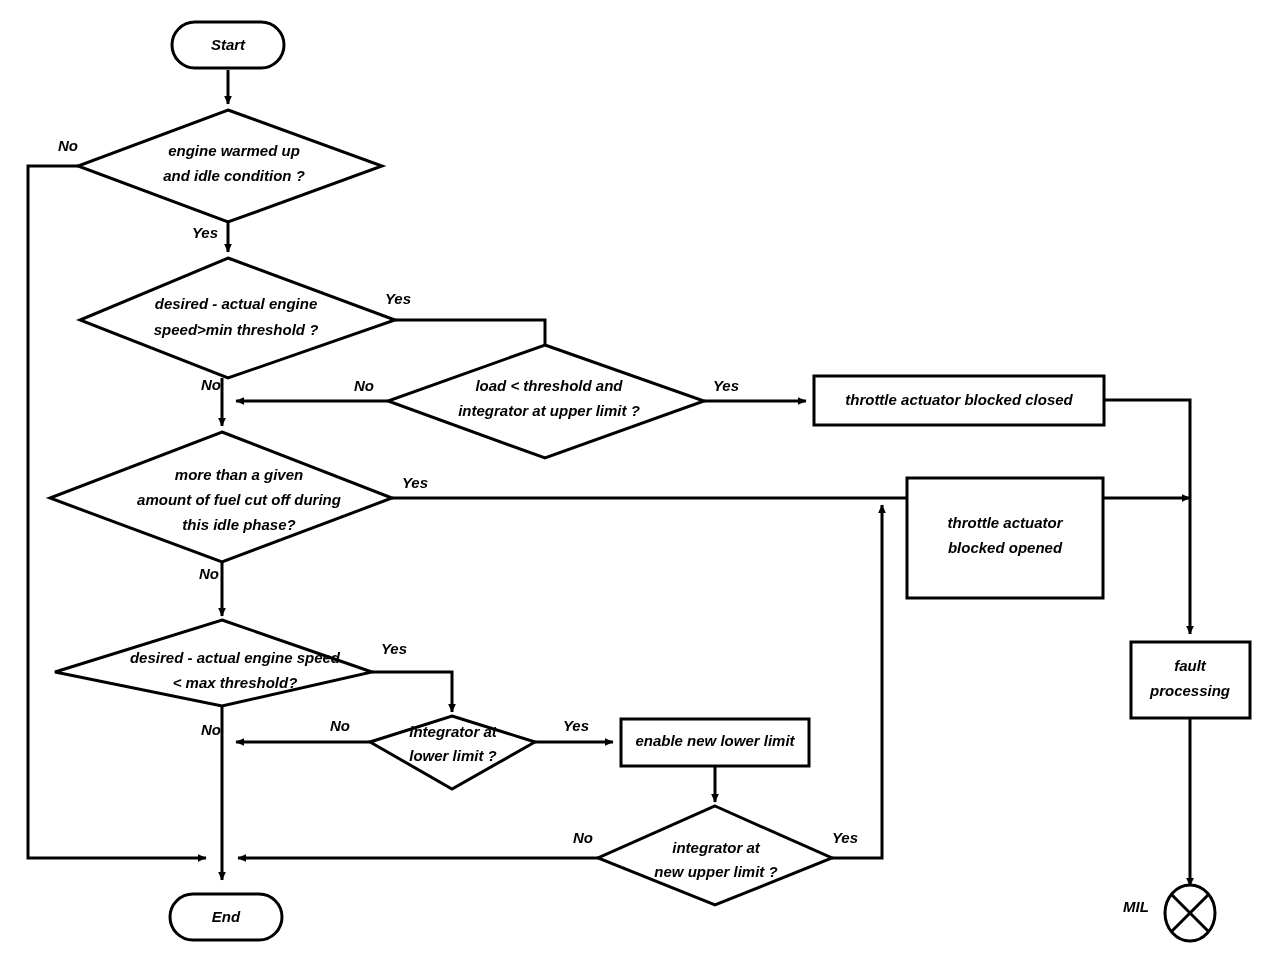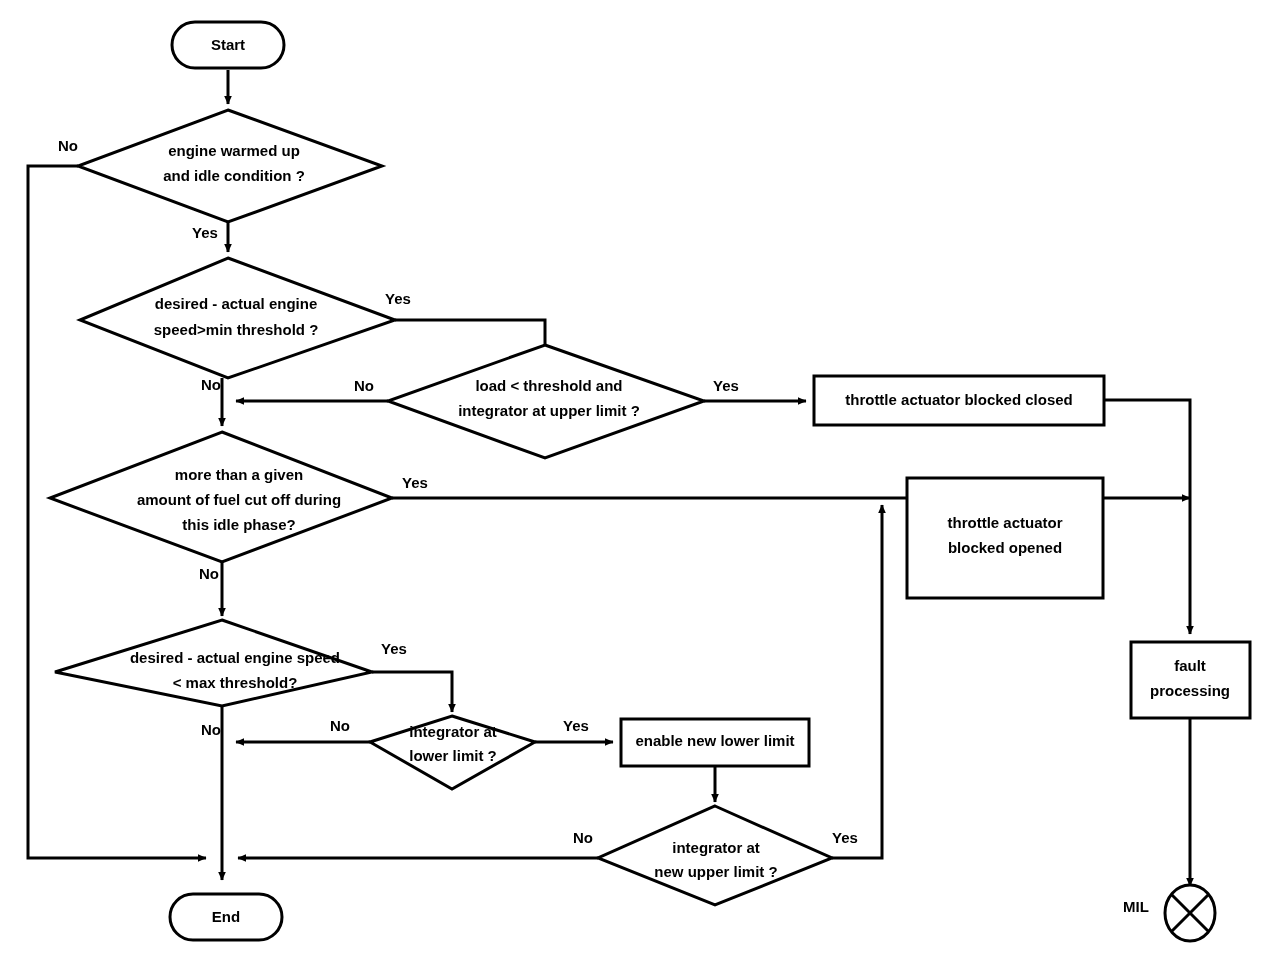--- a/index.html
+++ b/index.html
@@ -1,17 +1,17 @@
 <!DOCTYPE html>
 <html><head>
 <meta charset="utf-8">
 <style>
   html,body{margin:0;padding:0;background:#ffffff;}
   body{width:1280px;height:958px;overflow:hidden;font-family:"Liberation Sans",sans-serif;}
-  #stage{position:relative;width:1044px;height:958px;}
+  #stage{position:relative;width:1044px;height:958px;font-style:italic;}
   svg#flow{position:absolute;left:0;top:0;width:1280px;height:958px;}
   text{font-family:"Liberation Sans",sans-serif;font-weight:bold;fill:#000;}
   .nodetext{font-size:15px;text-anchor:middle;dominant-baseline:middle;}
   .edgelabel{font-size:15px;text-anchor:middle;dominant-baseline:middle;}
   .termtext{font-size:15px;text-anchor:middle;dominant-baseline:middle;}
   .shape{fill:#ffffff;stroke:#000000;stroke-width:3;}
   .conn{stroke:#000000;stroke-width:3;fill:none;}
   .millines{stroke:#000000;stroke-width:3;fill:none;}
 </style>
 </head>

